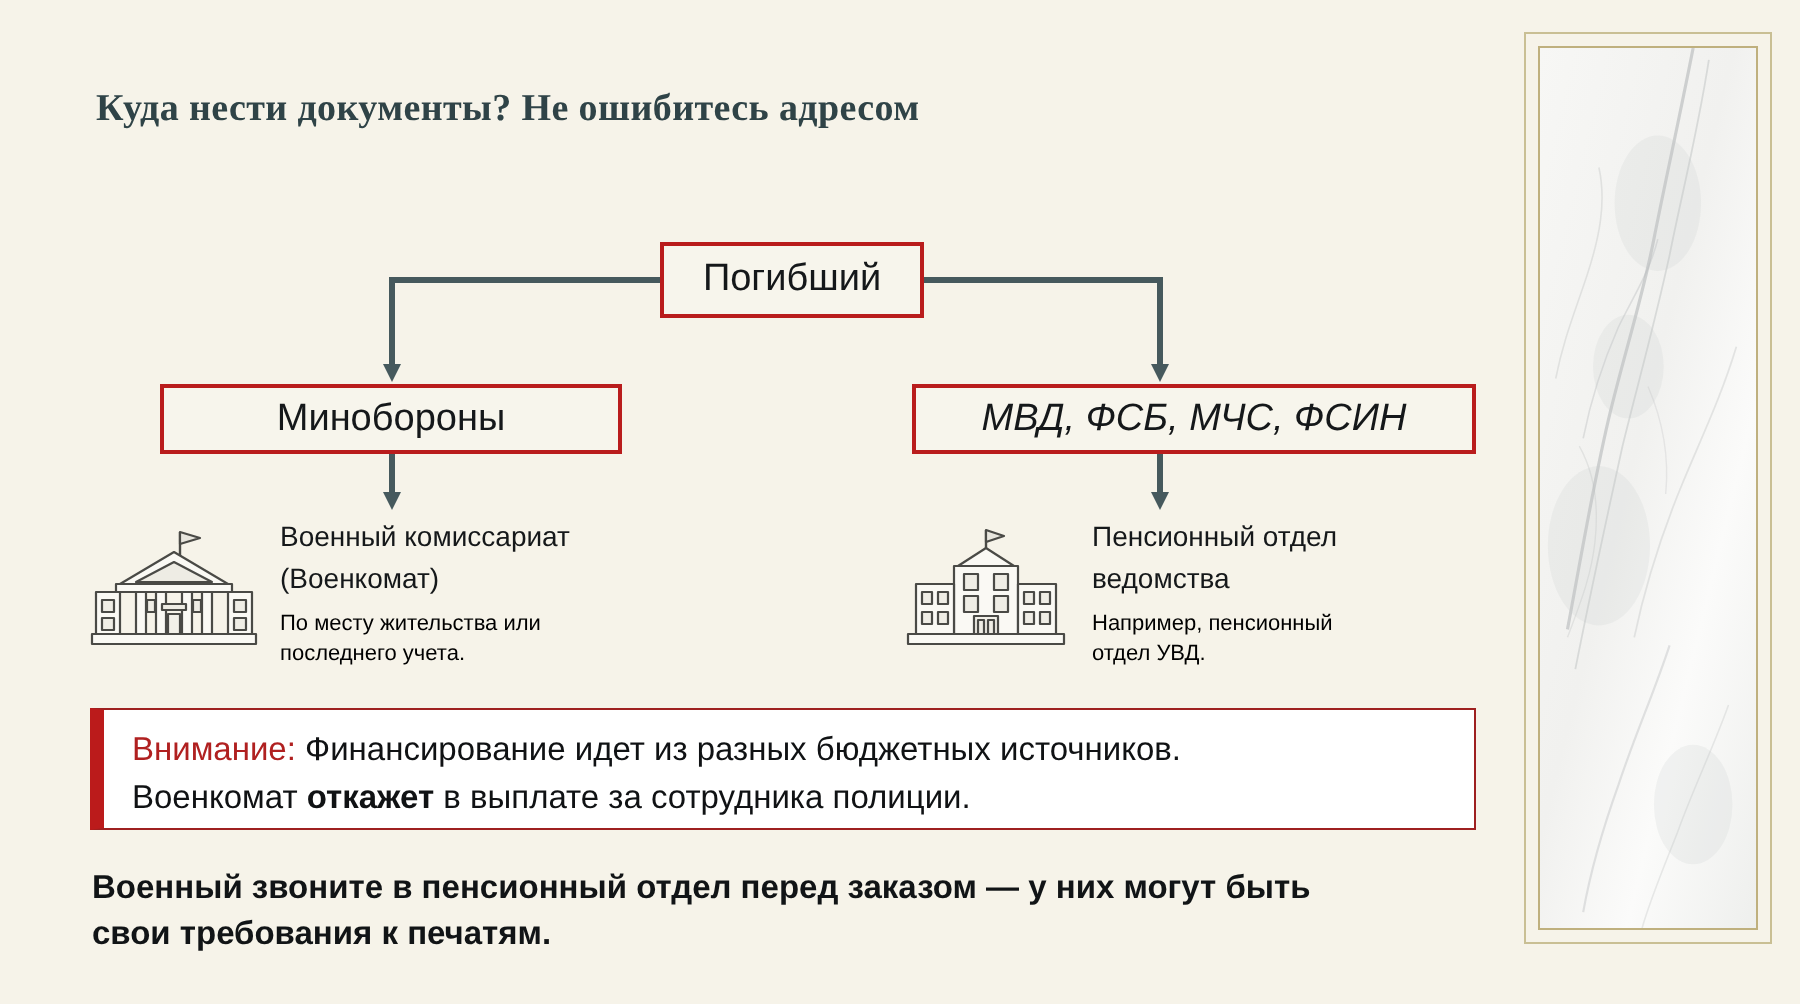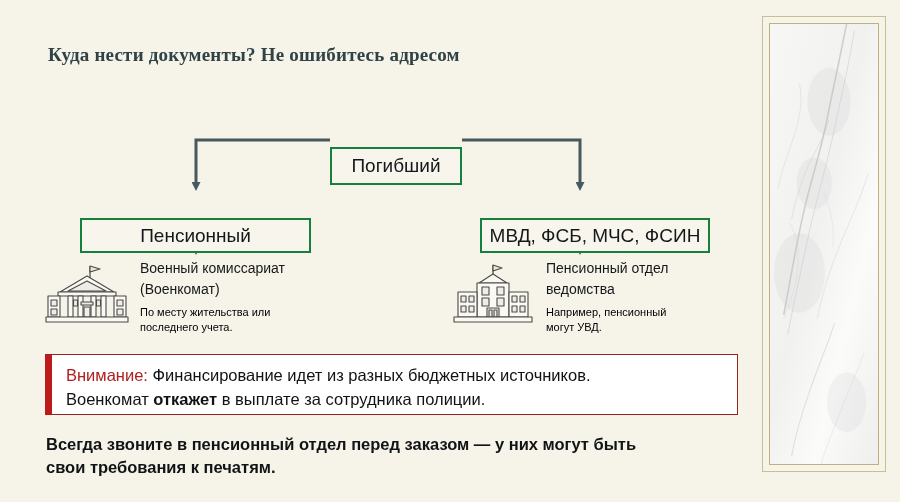--- a/index.html
+++ b/index.html
@@ -16,30 +16,29 @@
     position:absolute;left:48px;top:44px;width:700px;
     font-family:"Liberation Serif", serif;
     font-weight:bold;font-size:19px;letter-spacing:.2px;
     color:#2f4347;white-space:nowrap;
   }
 
   
   .fbox{
     position:absolute;
     background:#f7f5ec;
-    border:2px solid #15803d;
+    border:2px solid #b91c1c;
     box-sizing:border-box;
     display:flex;align-items:center;justify-content:center;
     color:#15181a;
     font-size:19px;
-    margin-top:26px;
   }
   #box-top   {left:330px;top:121px;width:132px;height:38px;}
   #box-left  {left:80px; top:192px;width:231px;height:35px;}
-  #box-right {left:480px;top:192px;width:230px;height:35px;}
+  #box-right {left:456px;top:192px;width:282px;height:35px;font-style:italic;}
 
   
   #wires{position:absolute;left:0;top:0;width:900px;height:502px;pointer-events:none;}
 
   
   .outcome{position:absolute;}
   .outcome .icon{position:absolute;left:0;top:6px;width:86px;height:62px;}
   .outcome .o-head{
     position:absolute;left:96px;top:0;width:250px;
     font-size:14px;line-height:21px;color:#15181a;
@@ -99,21 +98,21 @@
     <path d="M330,140 L196,140 L196,183" stroke="#46595d" stroke-width="3" fill="none" marker-end="url(#arw)"></path>
 
     <path d="M462,140 L580,140 L580,183" stroke="#46595d" stroke-width="3" fill="none" marker-end="url(#arw)"></path>
 
     <path d="M196,227 L196,247" stroke="#46595d" stroke-width="3" fill="none" marker-end="url(#arw)"></path>
 
     <path d="M580,227 L580,247" stroke="#46595d" stroke-width="3" fill="none" marker-end="url(#arw)"></path>
   </svg>
 
   <div class="fbox" id="box-top">Погибший</div>
-  <div class="fbox" id="box-left">Пенсионный</div>
+  <div class="fbox" id="box-left">Минобороны</div>
   <div class="fbox" id="box-right">МВД, ФСБ, МЧС, ФСИН</div>
 
   <div class="outcome" id="outcome-left">
     <div class="icon">
       <svg viewBox="0 0 86 62">
         <g stroke="#4a4a46" stroke-width="1.1" fill="#faf9f4" stroke-linejoin="round">
 
           <line x1="46" y1="2" x2="46" y2="14" stroke-width="1.2"></line>
           <path d="M46,2 L56,5 L46,8 z" fill="#e8e6de"></path>
 
@@ -189,35 +188,35 @@
           <rect x="4" y="53" width="78" height="5"></rect>
         </g>
       </svg>
     </div>
     <div class="o-head">
       <span>Пенсионный отдел</span><br>
       <span>ведомства</span>
     </div>
     <div class="o-sub">
       <span>Например, пенсионный</span><br>
-      <span>могут УВД.</span>
+      <span>отдел УВД.</span>
     </div>
   </div>
 
   <div id="warning">
     <div class="wline">
       <span class="w-accent">Внимание:</span><span> Финансирование идет из разных бюджетных источников.</span>
     </div>
     <div class="wline">
       <span>Военкомат </span><span class="w-strong">откажет</span><span> в выплате за сотрудника полиции.</span>
     </div>
   </div>
 
   <div id="footer">
-    <span>Всегда звоните в пенсионный отдел перед заказом — у них могут быть</span><br>
+    <span>Военный звоните в пенсионный отдел перед заказом — у них могут быть</span><br>
     <span>свои требования к печатям.</span>
   </div>
 
   <div id="panel">
     <div class="frame-outer"></div>
     <div class="frame-inner">
       <svg viewBox="0 0 110 442" preserveAspectRatio="none">
         <defs>
           <linearGradient id="mb" x1="0" y1="0" x2="1" y2="1">
             <stop offset="0%" stop-color="#f7f7f5"></stop>

